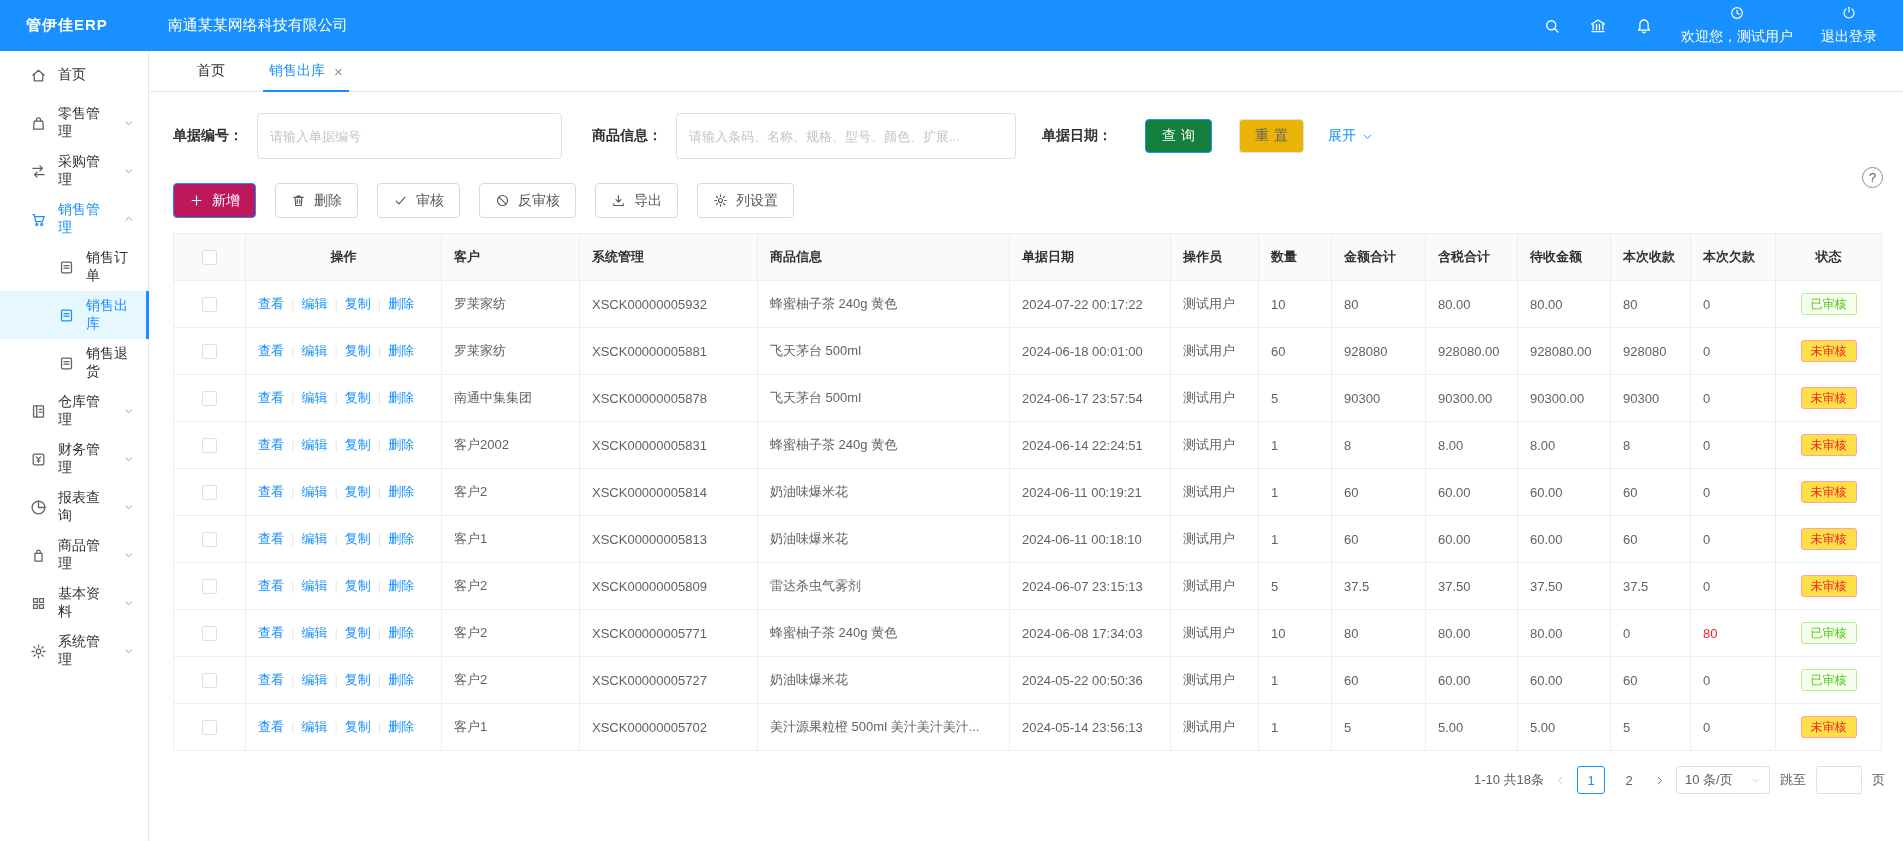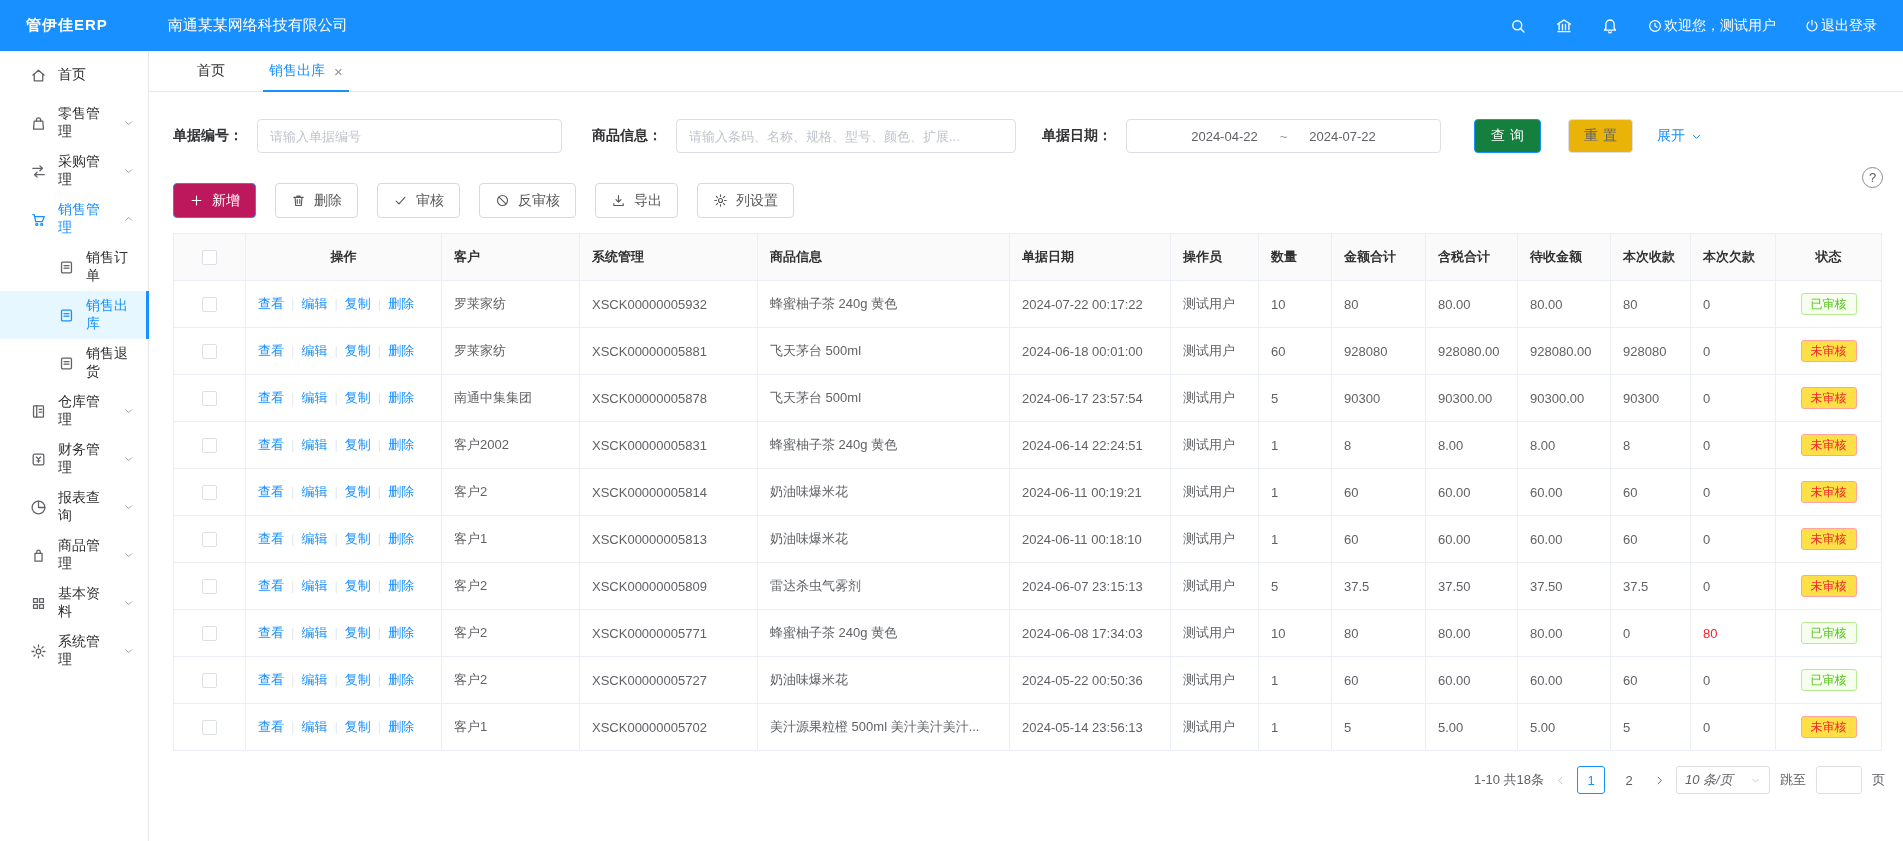--- a/index.html
+++ b/index.html
@@ -5,21 +5,21 @@
   * { margin:0; padding:0; box-sizing:border-box; }
   html,body { width:1903px; height:841px; overflow:hidden; }
   body { font-family:"Liberation Sans","DejaVu Sans",sans-serif; font-size:14px; color:#303133; background:#fff; }
 
   
   .topbar { height:51px; background:#1890ff; display:flex; align-items:center; padding:0 26px; color:#fff; }
   .logo { font-size:15px; font-weight:bold; letter-spacing:1px; }
   .company { font-size:15px; margin-left:60px; }
   .topbar-right { margin-left:auto; display:flex; align-items:center; gap:28px; font-size:14px; }
   .tb-icon { width:18px; height:18px; display:inline-flex; cursor:pointer; }
-  .tb-group { display:inline-flex; align-items:center; gap:1px; cursor:pointer; }
+  .tb-group { display:inline-flex; align-items:center; gap:7px; cursor:pointer;flex-direction:column; }
   .tb-group [data-icon] { width:16px; height:16px; display:inline-flex; }
 
   
   .body { display:flex; height:790px; }
   .sidebar { width:149px; border-right:1px solid #e8e8e8; flex-shrink:0; background:#fff; }
   .sb-item { height:48px; display:flex; align-items:center; gap:11px; padding:0 14px 0 30px; font-size:14px; color:#303133; cursor:pointer; position:relative; }
   .sb-item .sb-icon { width:17px; height:17px; color:#606266; flex-shrink:0; display:inline-flex; }
   .sb-item .chev { margin-left:auto; width:12px; height:12px; color:#909399; display:inline-flex; }
   .sb-item.sub { padding-left:58px; }
   .sb-item.active { color:#1890ff; }
@@ -34,21 +34,21 @@
   .tab { display:flex; align-items:center; padding:0 22px; font-size:14px; color:#303133; cursor:pointer; position:relative; }
   .tab.active { color:#1890ff; }
   .tab.active::after { content:""; position:absolute; left:16px; right:16px; bottom:-1px; height:2px; background:#1890ff; }
   .tab .close { margin-left:9px; color:#909399; font-size:15px; line-height:1; }
 
   .content { padding:0 18px 0 24px; position:relative; }
 
   
   .filter-row { display:flex; align-items:center; margin-top:27px; height:34px; }
   .f-label { font-weight:600; color:#303133; font-size:14px; flex-shrink:0; }
-  .f-input { height:34px; border:1px solid #dcdfe6; border-radius:4px; padding:0 12px; font-size:13px; color:#606266; outline:none; font-family:inherit; }
+  .f-input { height:46px; border:1px solid #dcdfe6; border-radius:4px; padding:0 12px; font-size:13px; color:#606266; outline:none; font-family:inherit; }
   .f-input::placeholder { color:#c0c4cc; }
   .in-docno { width:305px; margin-left:14px; margin-right:30px; }
   .in-product { width:340px; margin-left:14px; margin-right:26px; }
   .date-box { width:315px; height:34px; margin-left:14px; border:1px solid #dcdfe6; border-radius:4px; display:flex; align-items:center; justify-content:center; gap:22px; font-size:13px; color:#606266; cursor:pointer; }
   .date-sep { color:#909399; }
   .btn { height:34px; border-radius:4px; font-size:14px; display:inline-flex; align-items:center; cursor:pointer; }
   .btn-query { background:#15803d; border:1px solid #1890ff; color:#fff; padding:0 11px 0 16px; letter-spacing:5px; margin-left:33px; }
   .btn-reset { background:#eab308; border:1px solid #dcdfe6; color:#606266; padding:0 10px 0 15px; letter-spacing:5px; margin-left:27px; }
   .expand-link { color:#1890ff; display:inline-flex; align-items:center; gap:5px; cursor:pointer; margin-left:24px; font-size:14px; }
   .expand-link .chev { width:13px; height:13px; display:inline-flex; }
@@ -75,21 +75,21 @@
   .badge.unapproved { color:#f5222d; background:#fde047; border:1px solid #ffa39e; }
   .debt-red { color:#f5222d; }
 
   
   .pagination { display:flex; align-items:center; justify-content:flex-end; gap:10px; margin-top:15px; font-size:13px; color:#606266; }
   .page-arrow { width:13px; height:13px; display:inline-flex; cursor:pointer; }
   .page-arrow.prev { color:#c0c4cc; }
   .page-arrow.next { color:#606266; }
   .page-btn { min-width:28px; height:28px; border-radius:3px; display:inline-flex; align-items:center; justify-content:center; cursor:pointer; }
   .page-btn.current { border:1px solid #1890ff; color:#1890ff; }
-  .page-size { width:94px; height:28px; border:1px solid #dcdfe6; border-radius:3px; display:flex; align-items:center; justify-content:space-between; padding:0 8px; cursor:pointer; color:#606266;font-style:italic; }
+  .page-size { width:94px; height:28px; border:1px solid #dcdfe6; border-radius:3px; display:flex; align-items:center; justify-content:space-between; padding:0 8px; cursor:pointer; color:#606266; }
   .page-size .chev { width:11px; height:11px; display:inline-flex; color:#c0c4cc; }
   .jump-input { width:46px; height:28px; border:1px solid #dcdfe6; border-radius:3px; outline:none; }
 </style>
 </head>
 <body>
 
 <div class="app">
 
   <header class="topbar">
     <div class="logo">管伊佳ERP</div>
@@ -316,25 +316,20 @@
       <div class="help">?</div>
 
       <div class="content">
 
         <div class="filter-row">
           <span class="f-label">单据编号：</span>
           <input class="f-input in-docno" placeholder="请输入单据编号" style="">
           <span class="f-label">商品信息：</span>
           <input class="f-input in-product" placeholder="请输入条码、名称、规格、型号、颜色、扩展..." style="">
           <span class="f-label">单据日期：</span>
-          <div class="date-box">
-            <span>2024-04-22</span>
-            <span class="date-sep">~</span>
-            <span>2024-07-22</span>
-          </div>
           <button class="btn btn-query">查询</button>
           <button class="btn btn-reset">重置</button>
           <span class="expand-link">
             <span>展开</span>
             <span class="chev" data-icon="chevron-down">
                 <svg viewBox="0 0 24 24" fill="none" stroke="currentColor" stroke-width="1.8" stroke-linecap="round" stroke-linejoin="round" style="width:100%;height:100%;display:block">
                   <polyline points="6,9.5 12,15.5 18,9.5"></polyline>
                 </svg>
               </span>
           </span>

